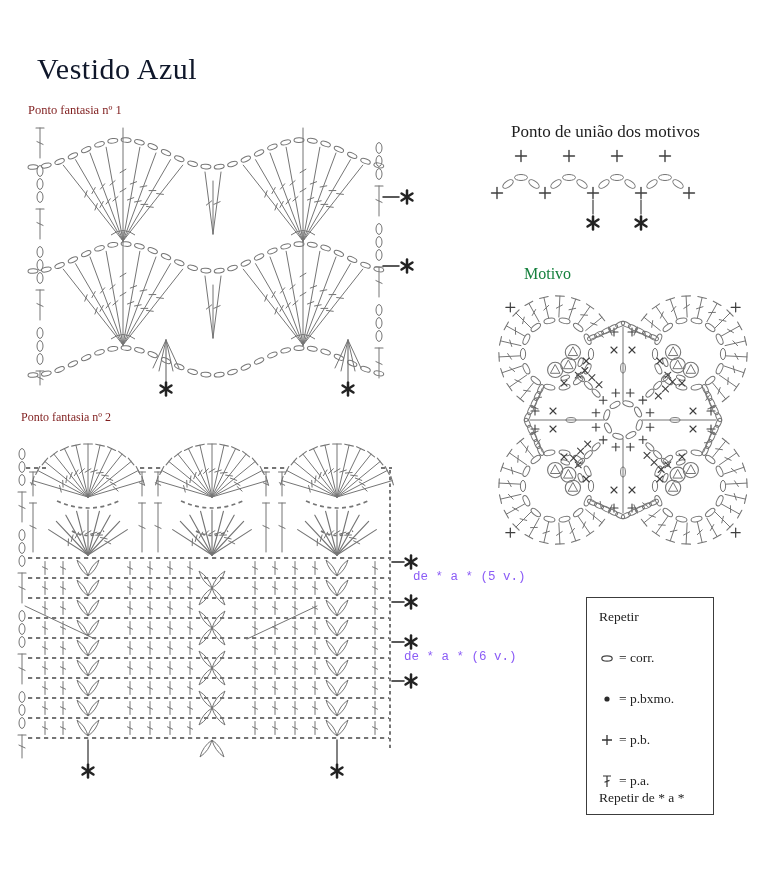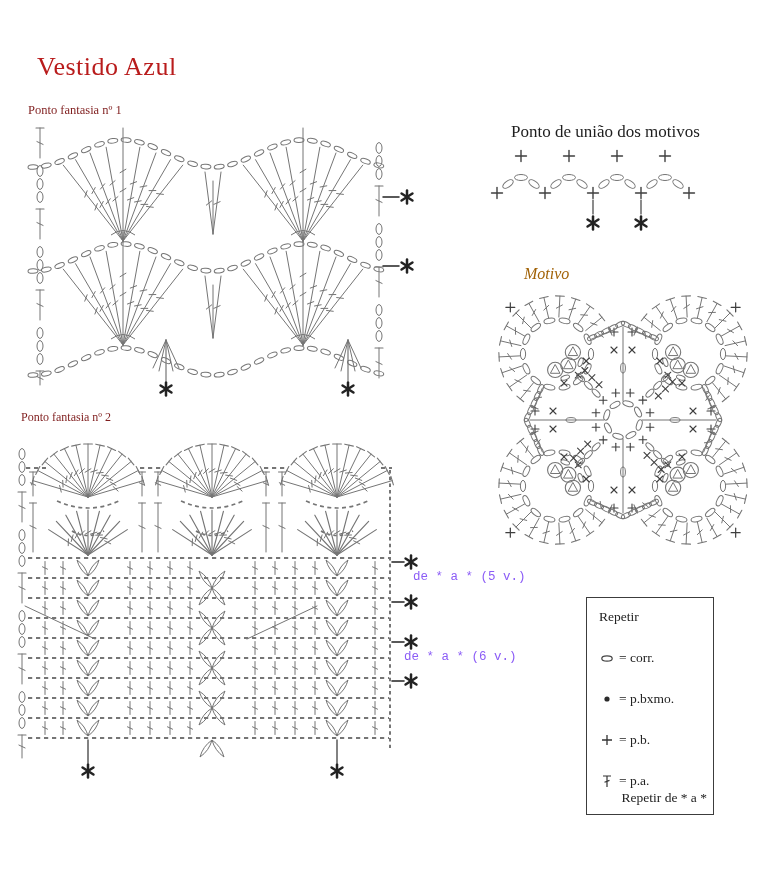--- a/index.html
+++ b/index.html
@@ -1,34 +1,34 @@
 <!DOCTYPE html>
 <html><head>
 <meta charset="utf-8">
 <style>
   html,body{margin:0;padding:0;background:#ffffff;}
   .page{position:relative;width:772px;height:894px;background:#ffffff;overflow:hidden;
         font-family:"Liberation Serif","DejaVu Serif",serif;color:#1c1c1c;}
   .abs{position:absolute;white-space:nowrap;}
-  .page-title{left:37px;top:52px;font-size:26px;letter-spacing:0.5px;color:#b91c1c;}
+  .page-title{left:37px;top:52px;font-size:30px;letter-spacing:0.5px;color:#0f172a;}
   .p1-label{left:28px;top:103px;font-size:12.5px;color:#7f1d1d;}
   .p2-label{left:21px;top:410px;font-size:12px;color:#7f1d1d;}
   .union-title{left:511px;top:122px;font-size:17px;color:#1e1e1e;}
-  .motif-title{left:524px;top:265px;font-size:16px;color:#a16207;font-style:italic;}
+  .motif-title{left:524px;top:265px;font-size:16px;color:#15803d;}
   .ann{font-size:12.5px;color:#8b5cf6;font-family:Liberation Mono, monospace;}
   .ann5{left:413px;top:570px;}
   .ann6{left:404px;top:650px;text-align:right;}
   svg.canvas{position:absolute;left:0;top:0;}
   .legend{position:absolute;left:586px;top:597px;width:108px;
           border:1.5px solid #3c3c3c;padding:10px 6px 8px 12px;
           font-size:13.5px;line-height:17px;color:#222;background:#fff;}
   .legend-row{display:flex;align-items:center;height:17px;margin-top:24px;}
   .legend-row .sym{width:20px;display:inline-flex;align-items:center;}
   .legend-title{height:17px;}
-  .legend-footer{height:17px;text-align:right;}
+  .legend-footer{height:17px;}
 </style>
 </head>
 <body>
 
 <div class="page">
 
   <svg class="canvas" id="diagram" width="772" height="894" viewBox="0 0 772 894">
       <g>
         <ellipse cx="33" cy="167" rx="5" ry="2.3" fill="none" stroke="#757575" stroke-width="1" transform="rotate(-1.8812189341002914 33 167)"></ellipse>
         <ellipse cx="46.3" cy="165.57108219733146" rx="5" ry="2.3" fill="none" stroke="#757575" stroke-width="1" transform="rotate(-13.478683401629906 46.3 165.57108219733146)"></ellipse>

